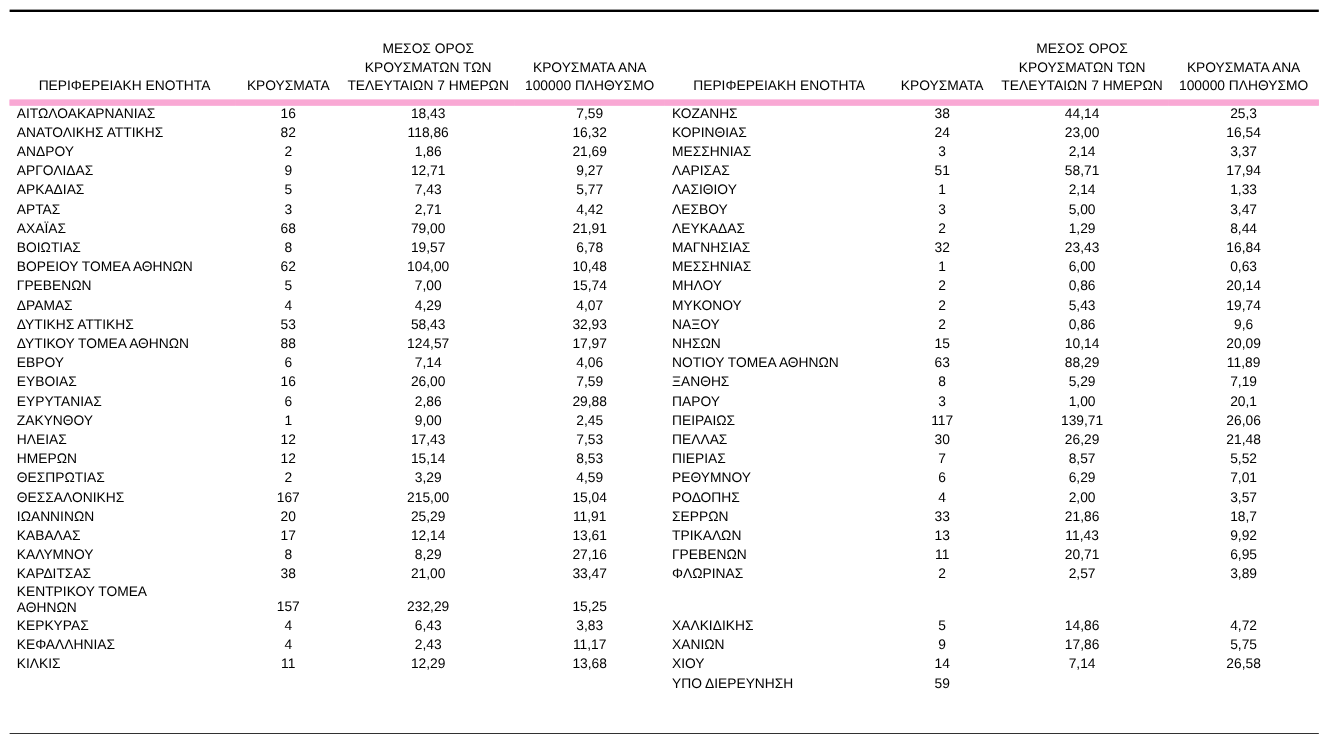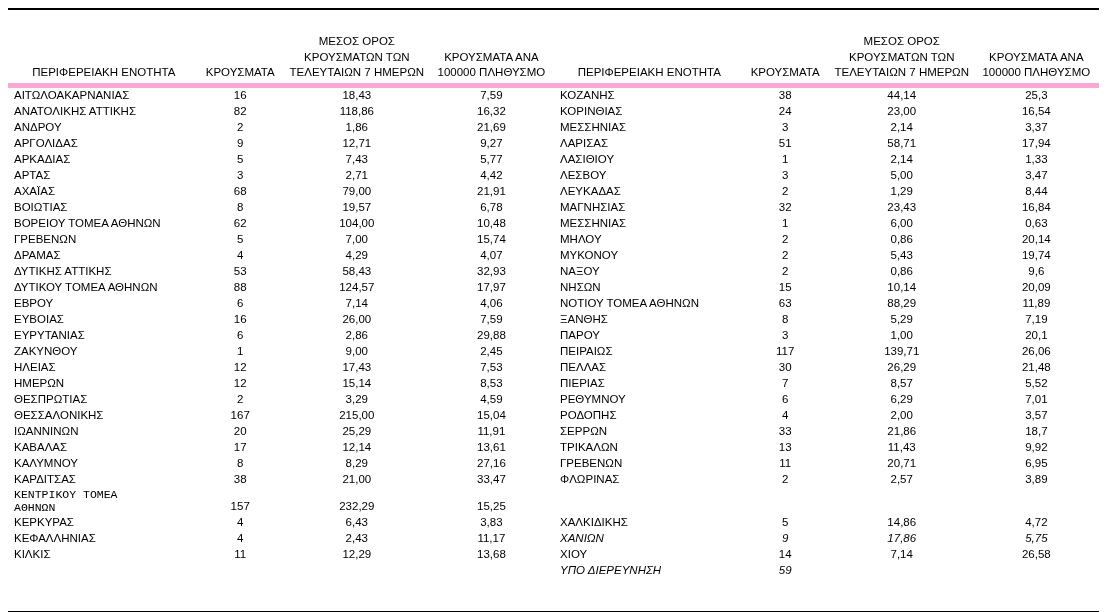--- a/index.html
+++ b/index.html
@@ -68,32 +68,30 @@
     padding-left: 6px !important;
   }
   .col-name-hdr {
     text-align: left;
     padding-left: 6px !important;
   }
   .num {
     text-align: center;
   }
   .italic {
-    font-style: italic;
   }
   .w-name { width: 185px; }
   .w-cases { width: 88px; }
   .w-avg { width: 150px; }
   .w-per { width: 130px; }
   .underline-row td, .underline-row th {
     border-bottom: 5px solid #f9a8d4;
   }
   .two-line-name {
     line-height: 1.15;
-    font-family: Liberation Mono, monospace;
   }
 </style>
 </head>
 <body>
 
 <div class="page">
 
   <div class="rule-top"></div>
 
   <table class="data">

